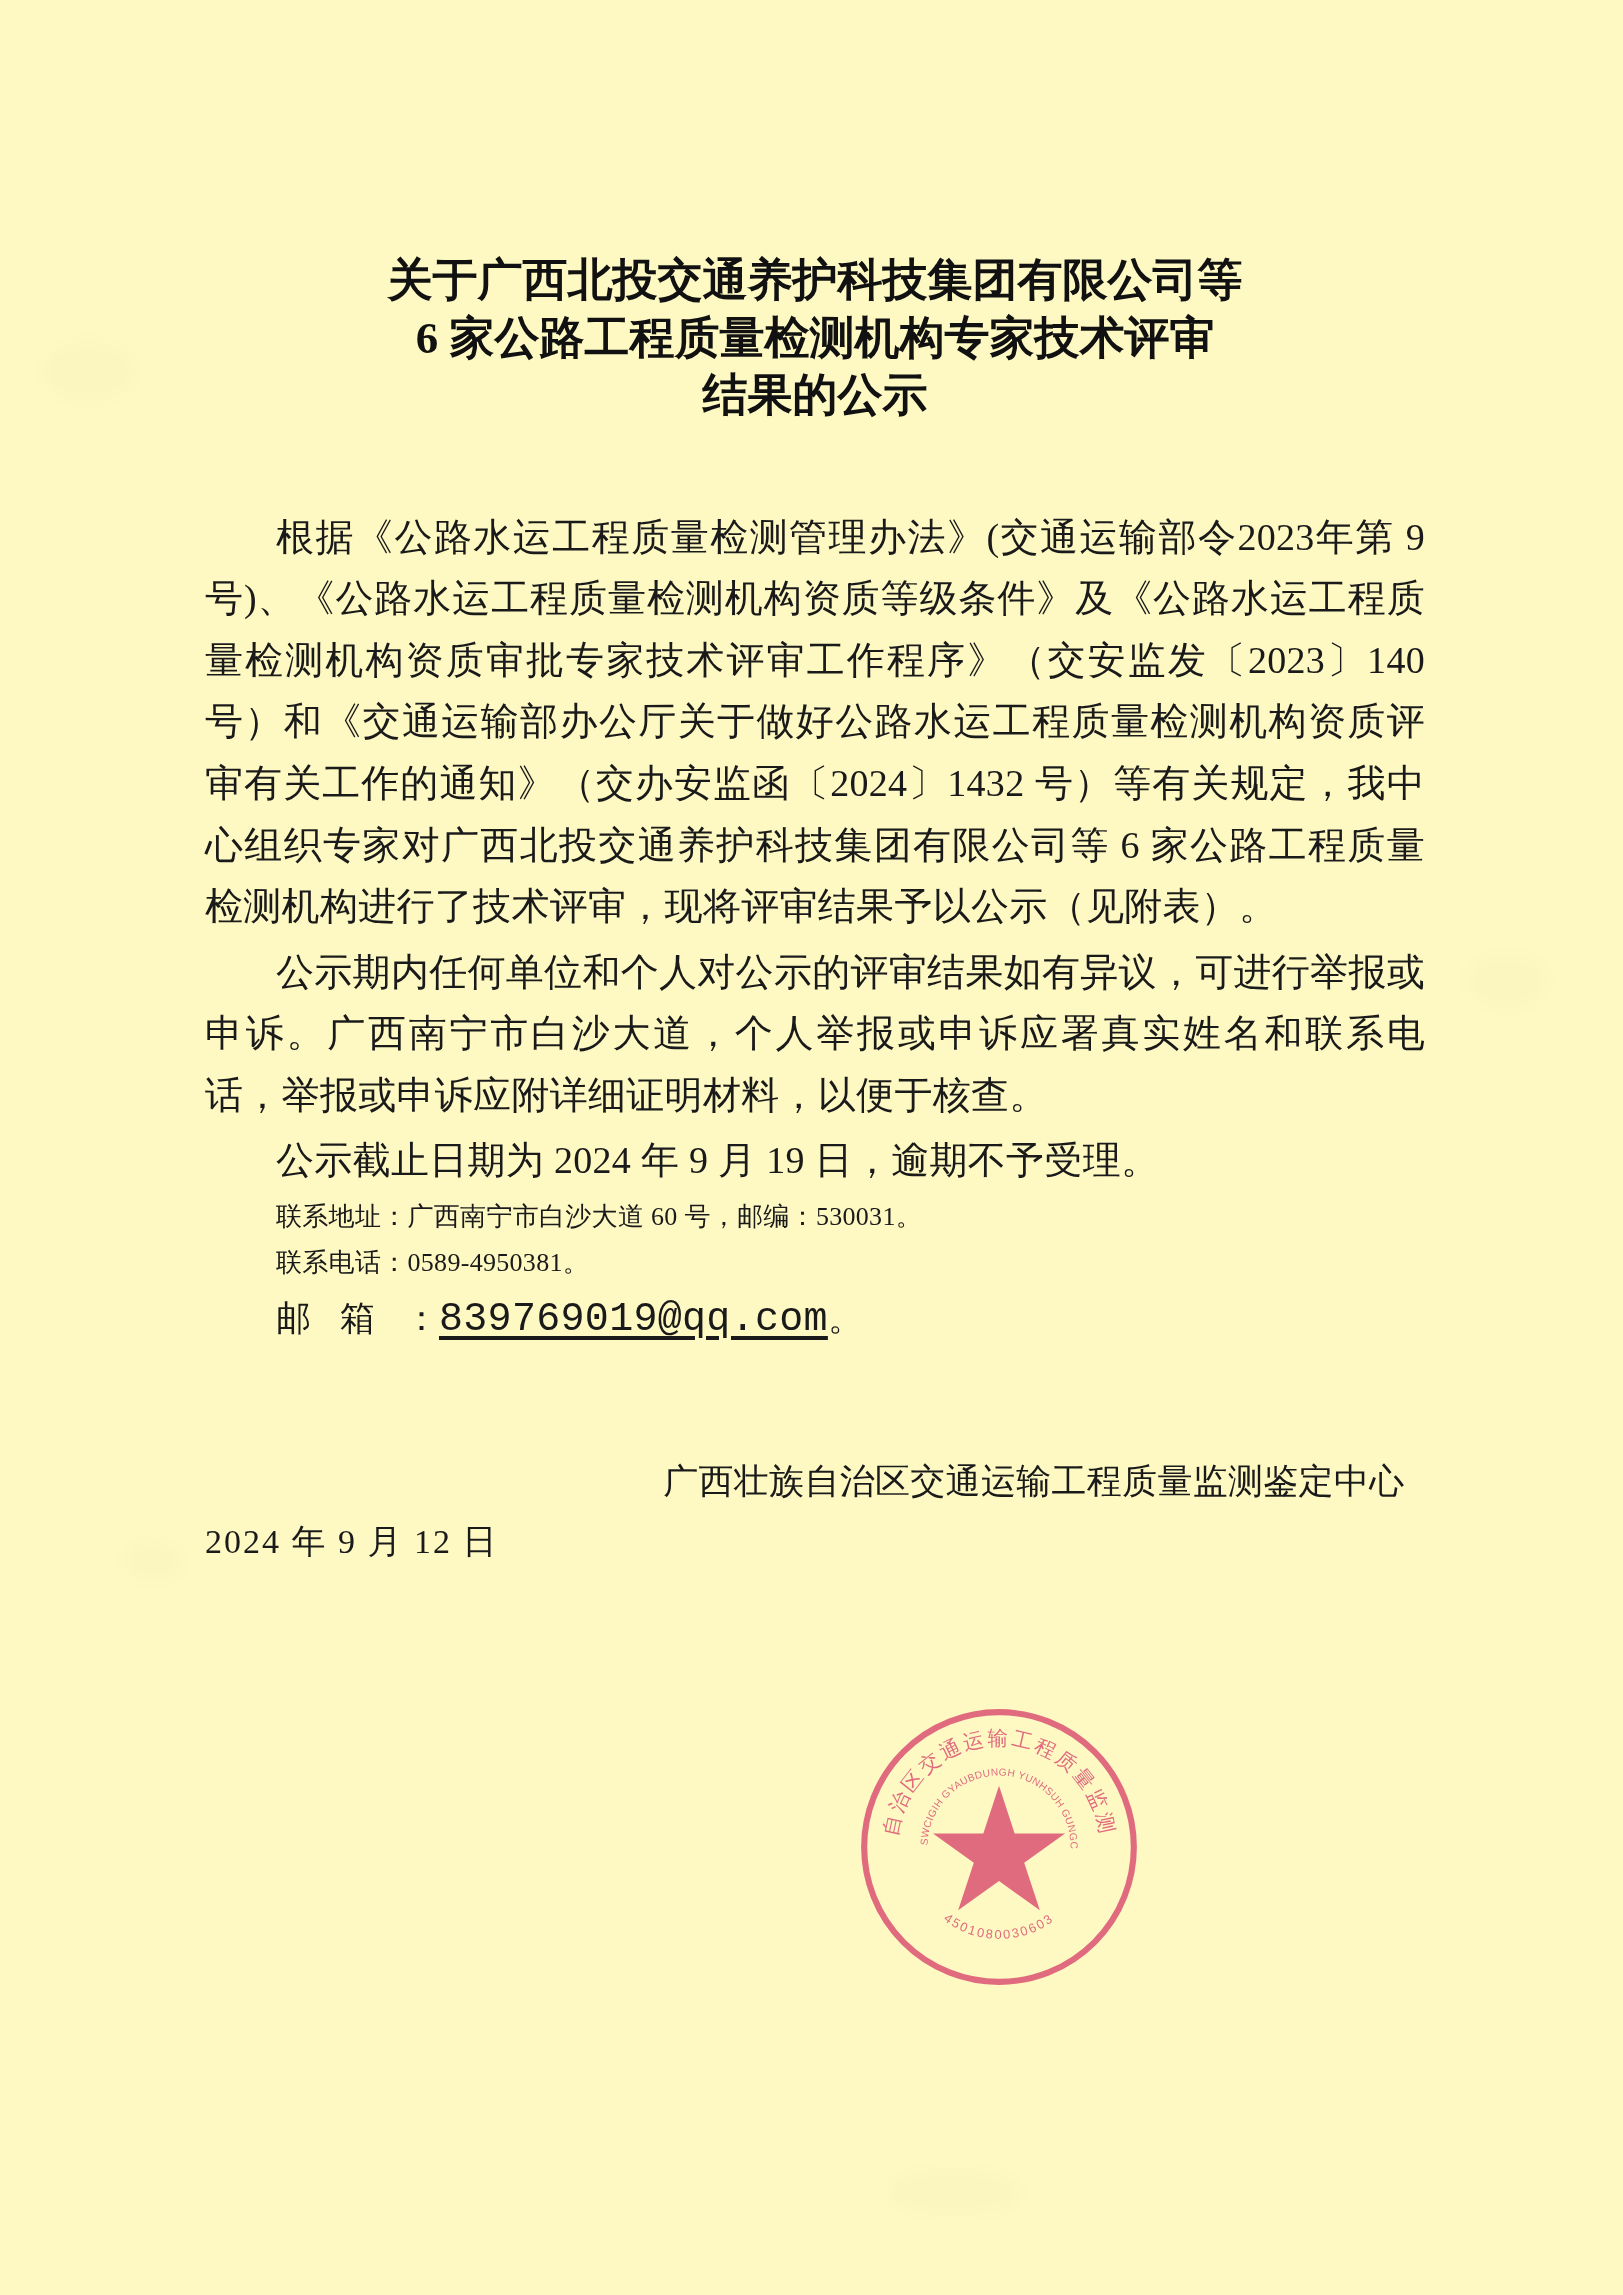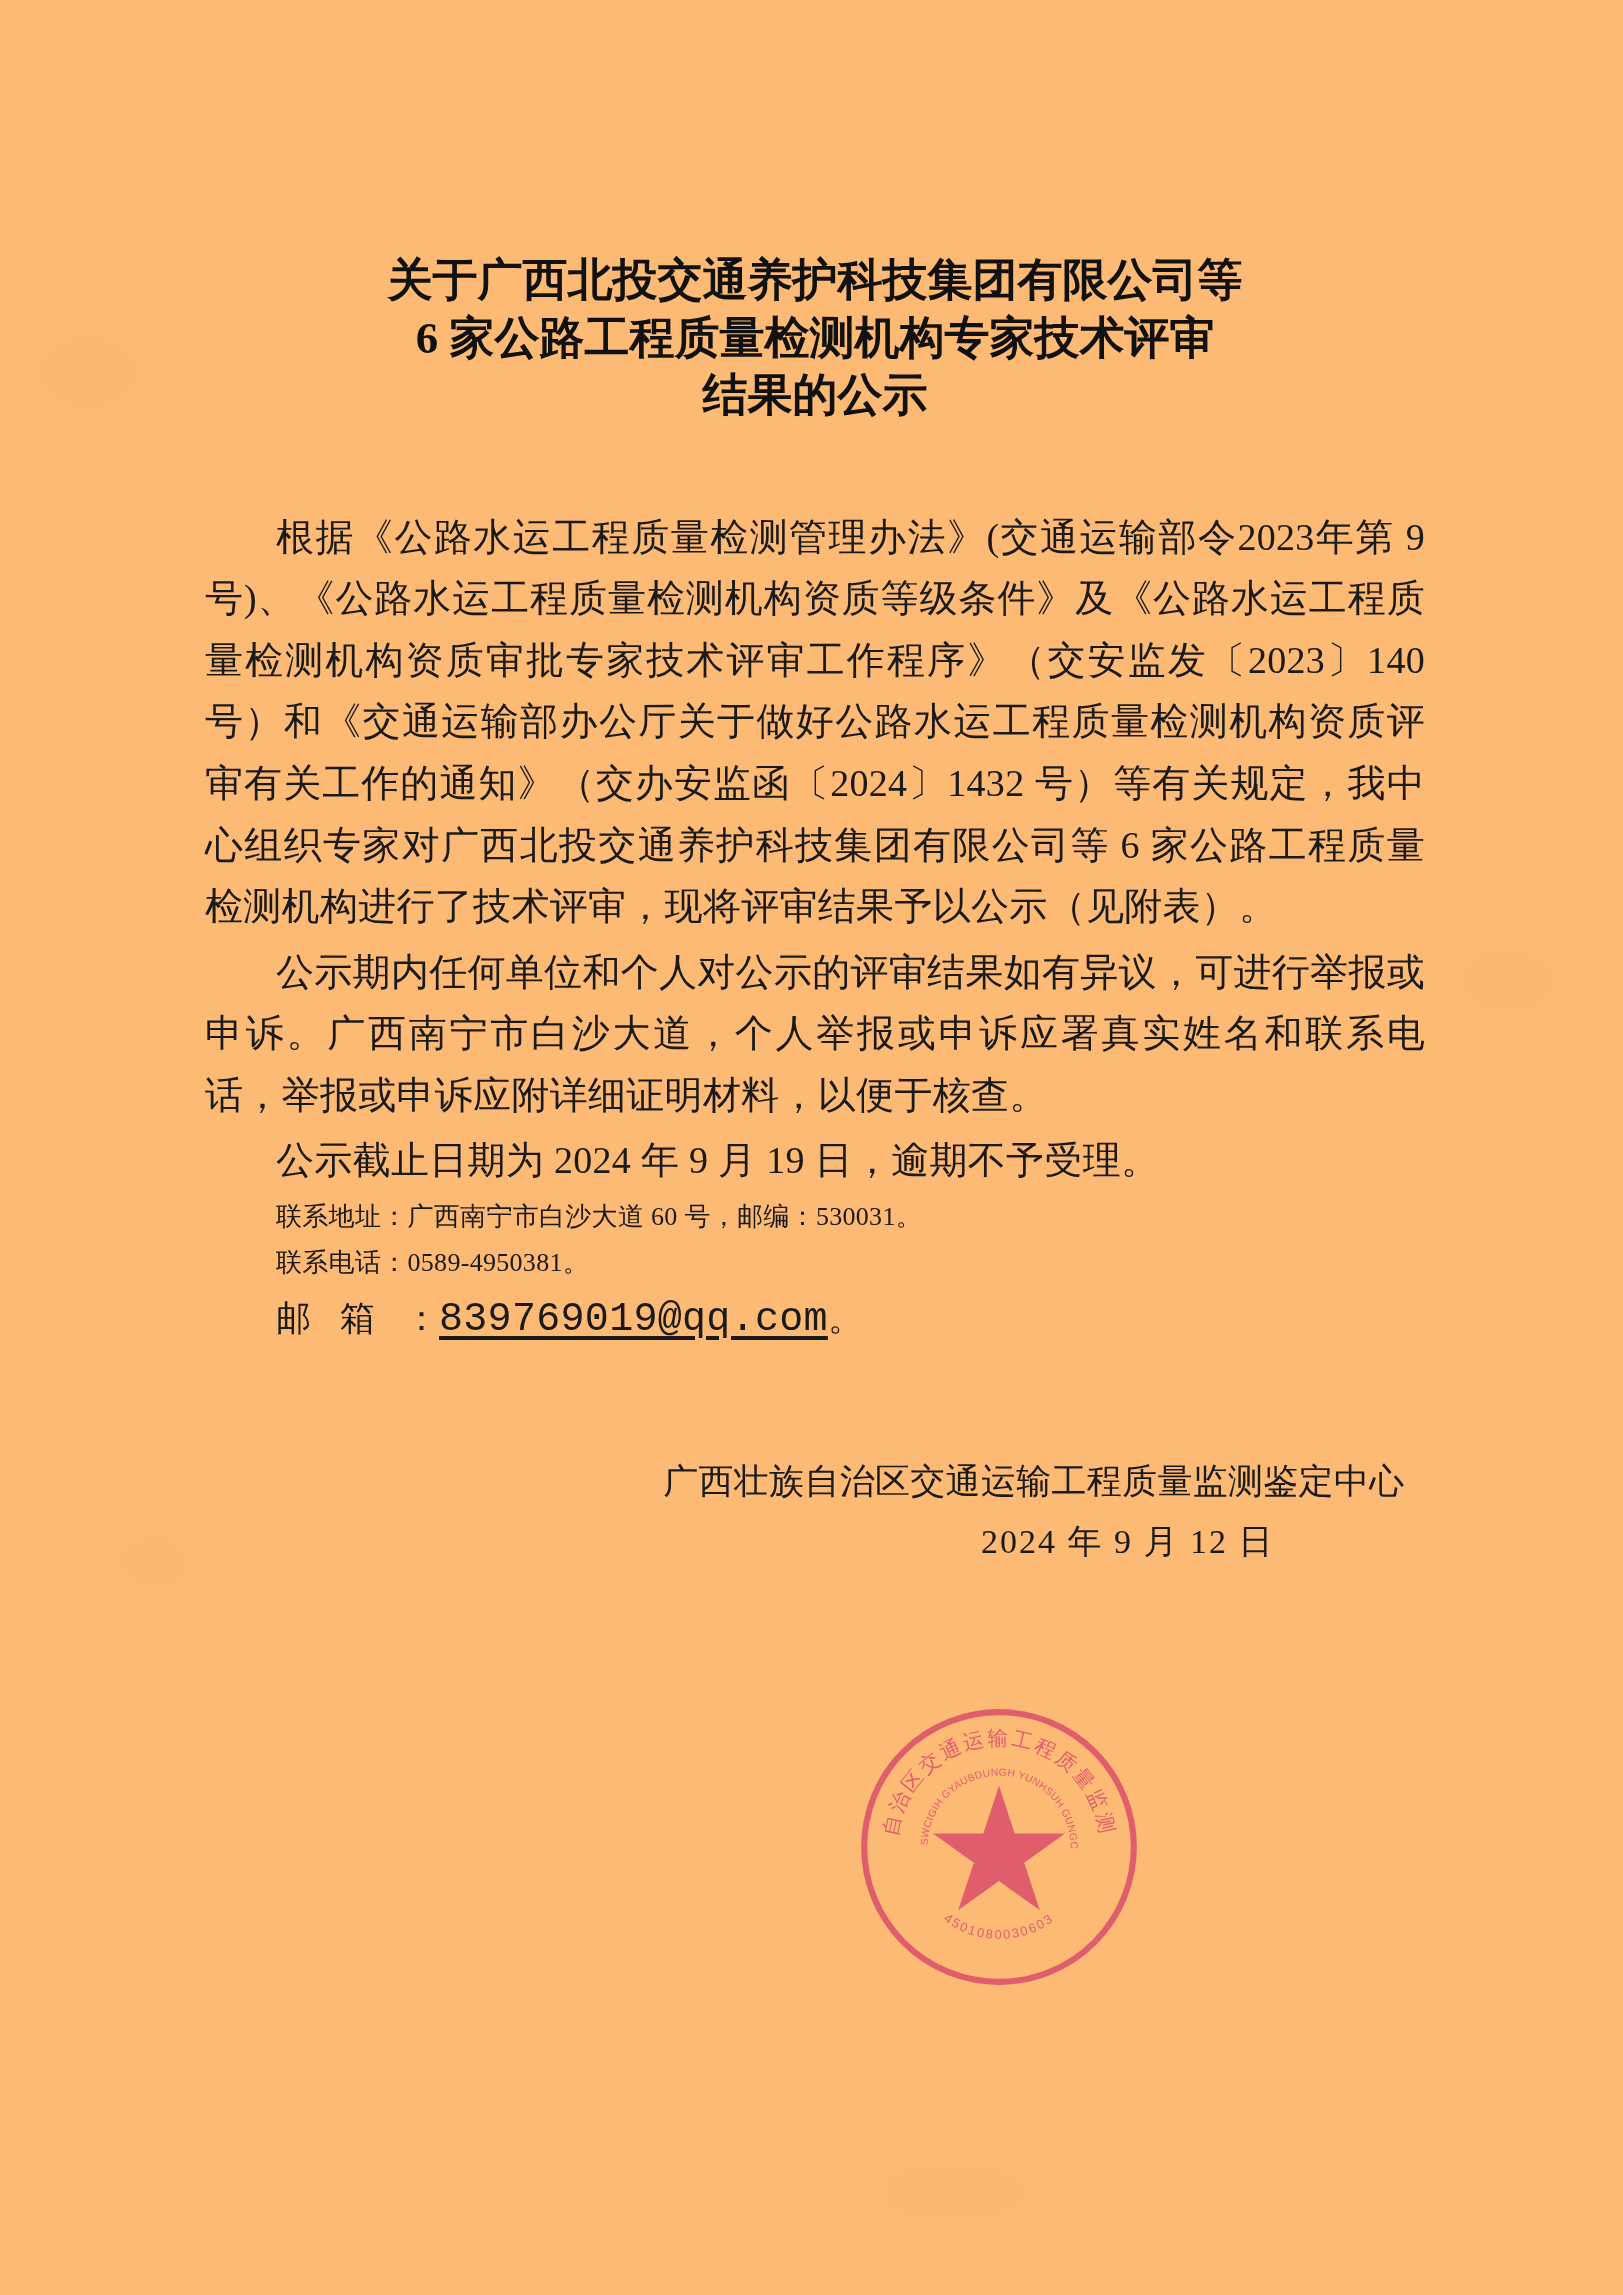--- a/index.html
+++ b/index.html
@@ -11,21 +11,21 @@
     width: 1623px;
     height: 2295px;
     font-family: "Liberation Serif", "DejaVu Serif", serif;
     color: #1a1a1a;
     position: relative;
     overflow: hidden;
   }
   .page {
     position: absolute;
     inset: 0;
-    background: #fdba74;
+    background: #fef9c3;
   }
   
   .blotch {
     position: absolute;
     border-radius: 50%;
     background: rgba(0,0,0,0.012);
     filter: blur(8.2px);
   }
   .doc-body {
     position: absolute;
@@ -82,21 +82,21 @@
   }
   .signature {
     margin-top: 102px;
     text-align: right;
     padding-right: 20.5px;
     font-size: 35px;
     line-height: 1.55;
     letter-spacing: 0.3px;
   }
   .sig-date {
-    text-align: right;
+    text-align: left;
     padding-right: 130px;
     font-size: 34px;
     letter-spacing: 2px;
     margin-top: 6.8px;
     font-family: "Liberation Serif", "DejaVu Serif", serif;
   }
 
   
   .seal {
     position: absolute;

